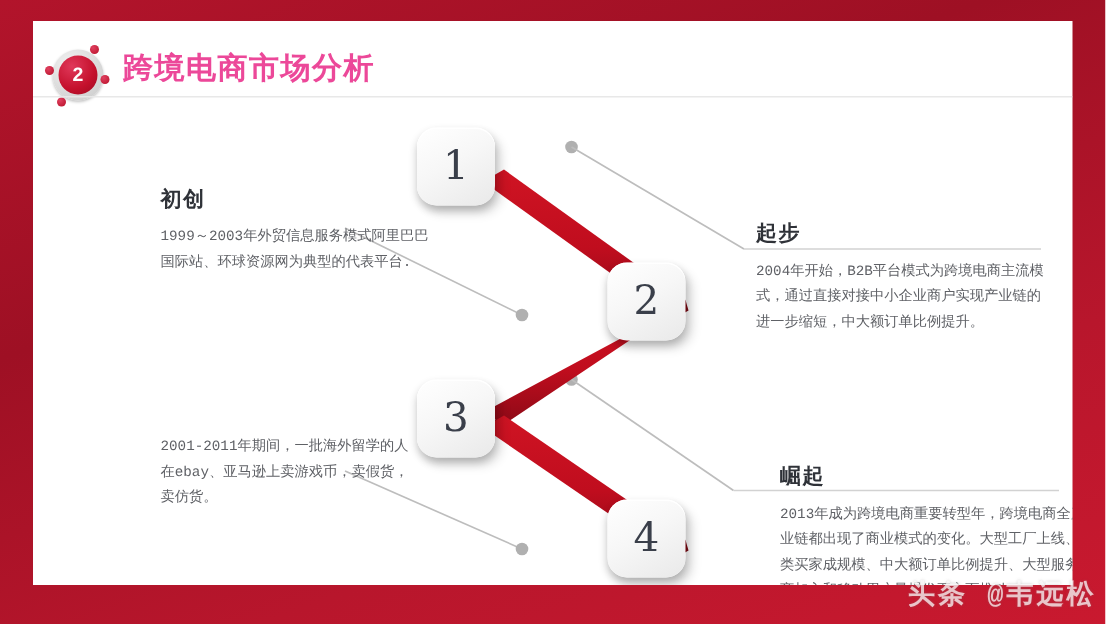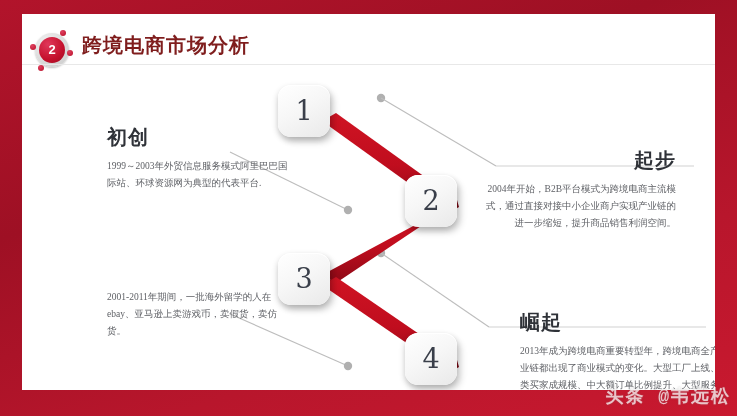--- a/index.html
+++ b/index.html
@@ -34,21 +34,21 @@
     color:#fff;font-size:13px;line-height:26px;text-align:center;font-weight:bold;
   }
   .badge .dot{position:absolute;width:6px;height:6px;border-radius:50%;
     background:radial-gradient(circle at 35% 30%,#e0405f,#b70f28);}
   .badge .d1{left:30px;top:2px;}
   .badge .d2{left:37px;top:22px;}
   .badge .d3{left:8px;top:37px;}
   .badge .d4{left:0px;top:16px;}
   .slide-title{
     position:absolute;left:60px;top:18px;
-    font-size:20px;font-weight:bold;color:#7f1d1d;letter-spacing:1px;
+    font-size:20px;font-weight:bold;color:#ec4899;letter-spacing:1px;
     font-family:Liberation Mono, monospace;
   }
   .title-rule{
     position:absolute;left:0px;top:50px;width:693px;height:1px;background:#e8e8e8;
   }
   
   .graphic{position:absolute;left:0;top:0;width:693px;height:376px;}
   
   .tile{
     position:absolute;width:52px;height:52px;border-radius:13px;
@@ -62,30 +62,30 @@
     font-size:27px;color:#3a3f4a;
     font-family:"DejaVu Serif","Liberation Serif",serif;
   }
   #tile1{left:256px;top:71px;}
   #tile2{left:383px;top:161px;}
   #tile3{left:256px;top:239px;}
   #tile4{left:383px;top:319px;}
   
   .blk{position:absolute;z-index:7;}
   .blk h3{
-    margin:0 0 7px 0;font-size:20px;font-weight:bold;color:#2f3238;
+    margin:0 0 7px 0;font-size:14px;font-weight:bold;color:#2f3238;
     letter-spacing:1px;font-family:"DejaVu Sans","Liberation Sans",sans-serif;
   }
   .blk p{
     margin:0;font-size:9.5px;line-height:17px;color:#5f6166;
-    font-family:Liberation Serif, serif;
+    font-family:Liberation Mono, monospace;
   }
   #blk-chuchuang{left:85px;top:110px;width:182px;}
   #blk-caomang{left:85px;top:275px;width:172px;}
-  #blk-qibu{left:458px;top:133px;width:196px;text-align:right;}
+  #blk-qibu{left:482px;top:133px;width:196px;}
   #blk-juequi{left:498px;top:295px;width:208px;}
   
   .watermark{
     position:absolute;right:6px;bottom:8px;
     font-size:18px;font-weight:bold;color:rgba(255,255,255,.72);
     letter-spacing:2px;white-space:nowrap;
     text-shadow:0 0 2px rgba(120,120,120,.35);
     font-family:Liberation Mono, monospace;
     z-index:9;pointer-events:none;
   }
@@ -171,21 +171,21 @@
       <h3>初创</h3>
       <p>1999～2003年外贸信息服务模式阿里巴巴国际站、环球资源网为典型的代表平台.</p>
     </div>
 
     <div class="blk" id="blk-caomang">
       <p>2001-2011年期间，一批海外留学的人在ebay、亚马逊上卖游戏币，卖假货，卖仿货。</p>
     </div>
 
     <div class="blk" id="blk-qibu">
       <h3>起步</h3>
-      <p>2004年开始，B2B平台模式为跨境电商主流模式，通过直接对接中小企业商户实现产业链的进一步缩短，提升商品销售利润空间。</p>
+      <p>2004年开始，B2B平台模式为跨境电商主流模式，通过直接对接中小企业商户实现产业链的进一步缩短，中大额订单比例提升。</p>
     </div>
 
     <div class="blk" id="blk-juequi">
       <h3>崛起</h3>
       <p>2013年成为跨境电商重要转型年，跨境电商全产业链都出现了商业模式的变化。大型工厂上线、B类买家成规模、中大额订单比例提升、大型服务商加入和移动用户量爆发五方面推动。</p>
     </div>
 
   </div>
 
   <div class="watermark">头条 @韦远松</div>

